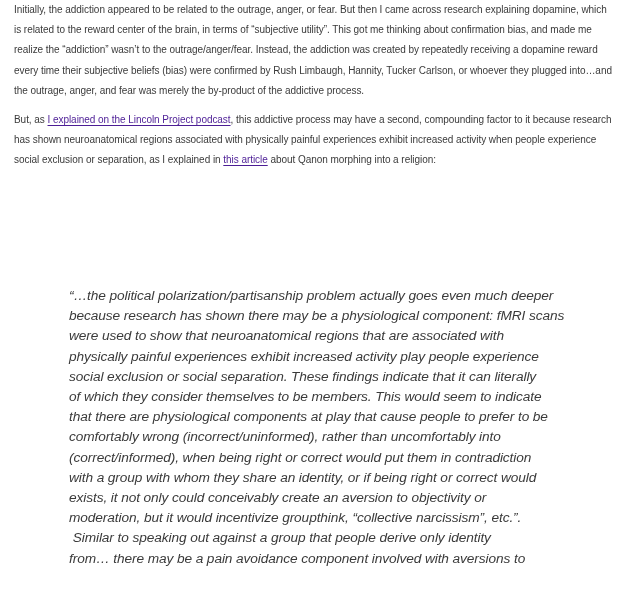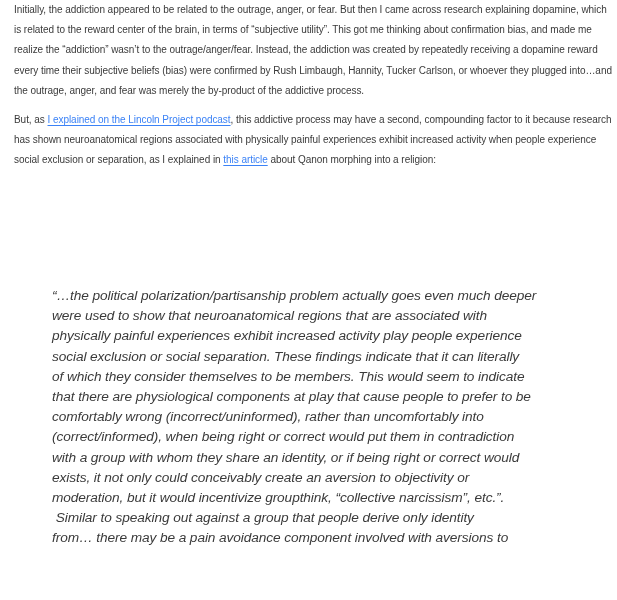--- a/index.html
+++ b/index.html
@@ -21,51 +21,53 @@
       font-family: "Liberation Sans", sans-serif;
       font-size: 10px;
       line-height: 20.2px;
       color: #3a3a3a;
       letter-spacing: -0.05px;
     }
     .article p {
       margin: 0 0 9px 0;
     }
     .article a {
-      color: #3b82f6;
+      color: #4c1d95;
       text-decoration: underline;
       text-underline-offset: 2px;
     }
     .quote {
       position: absolute;
       left: 52px;
       top: 286px;
       width: 520px;
       font-family: "Liberation Sans", sans-serif;
       font-style: italic;
       font-size: 13.7px;
       line-height: 20.2px;
       color: #3a3a3a;
       letter-spacing: -0.1px;
     }
     .quote .line {
       display: block;
       white-space: nowrap;
+      margin-left: 17px;
     }
   </style>
 </head>
 <body>
 
 <div class="article">
   <p>Initially, the addiction appeared to be related to the outrage, anger, or fear.  But then I came across research explaining dopamine, which is related to the reward center of the brain, in terms of “subjective utility”.   This got me thinking about confirmation bias, and made me realize the “addiction” wasn’t to the outrage/anger/fear.  Instead, the addiction was created by repeatedly receiving a dopamine reward every time their subjective beliefs (bias) were confirmed by Rush Limbaugh, Hannity, Tucker Carlson, or whoever they plugged into…and the outrage, anger, and fear was merely the by-product of the addictive process.</p>
   <p><span>But, as </span><a href="#">I explained on the Lincoln Project podcast</a><span>, this addictive process may have a second, compounding factor to it because research has shown neuroanatomical regions associated with physically painful experiences exhibit increased activity when people experience social exclusion or separation, as I explained in </span><a href="#">this article</a><span> about Qanon morphing into a religion:</span></p>
 </div>
 
 <blockquote class="quote" style="margin:0;">
   <span class="line">“…the political polarization/partisanship problem actually goes even much deeper</span>
+  <span class="line">because research has shown there may be a physiological component: fMRI scans</span>
   <span class="line">were used to show that neuroanatomical regions that are associated with</span>
   <span class="line">physically painful experiences exhibit increased activity play people experience</span>
   <span class="line">social exclusion or social separation. These findings indicate that it can literally</span>
   <span class="line">of which they consider themselves to be members. This would seem to indicate</span>
   <span class="line">that there are physiological components at play that cause people to prefer to be</span>
   <span class="line">comfortably wrong (incorrect/uninformed), rather than uncomfortably into</span>
   <span class="line">(correct/informed), when being right or correct would put them in contradiction</span>
   <span class="line">with a group with whom they share an identity, or if being right or correct would</span>
   <span class="line">exists, it not only could conceivably create an aversion to objectivity or</span>
   <span class="line">moderation, but it would incentivize groupthink, “collective narcissism”, etc.”.</span>

